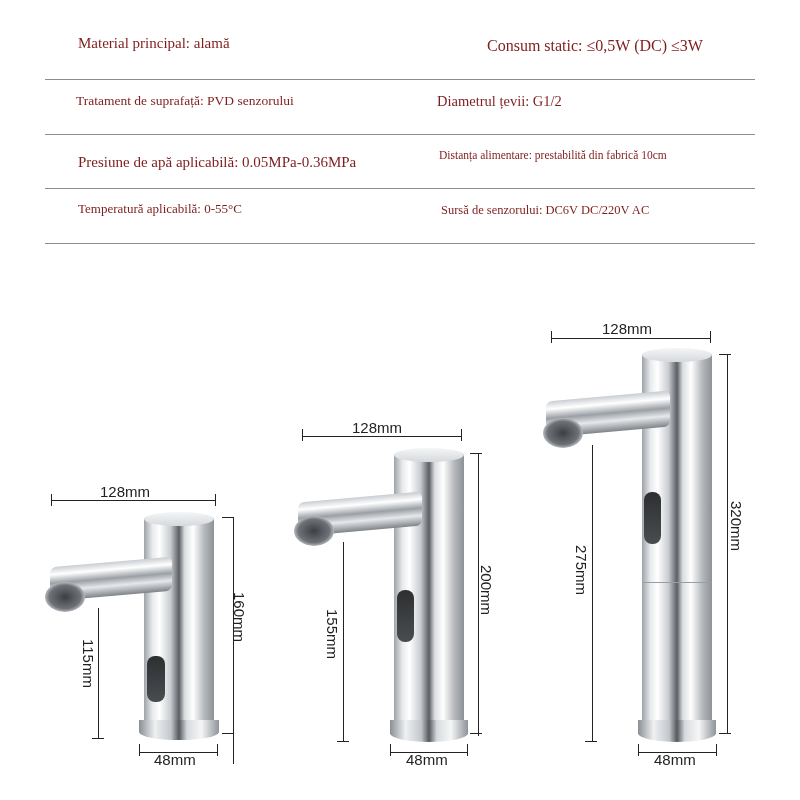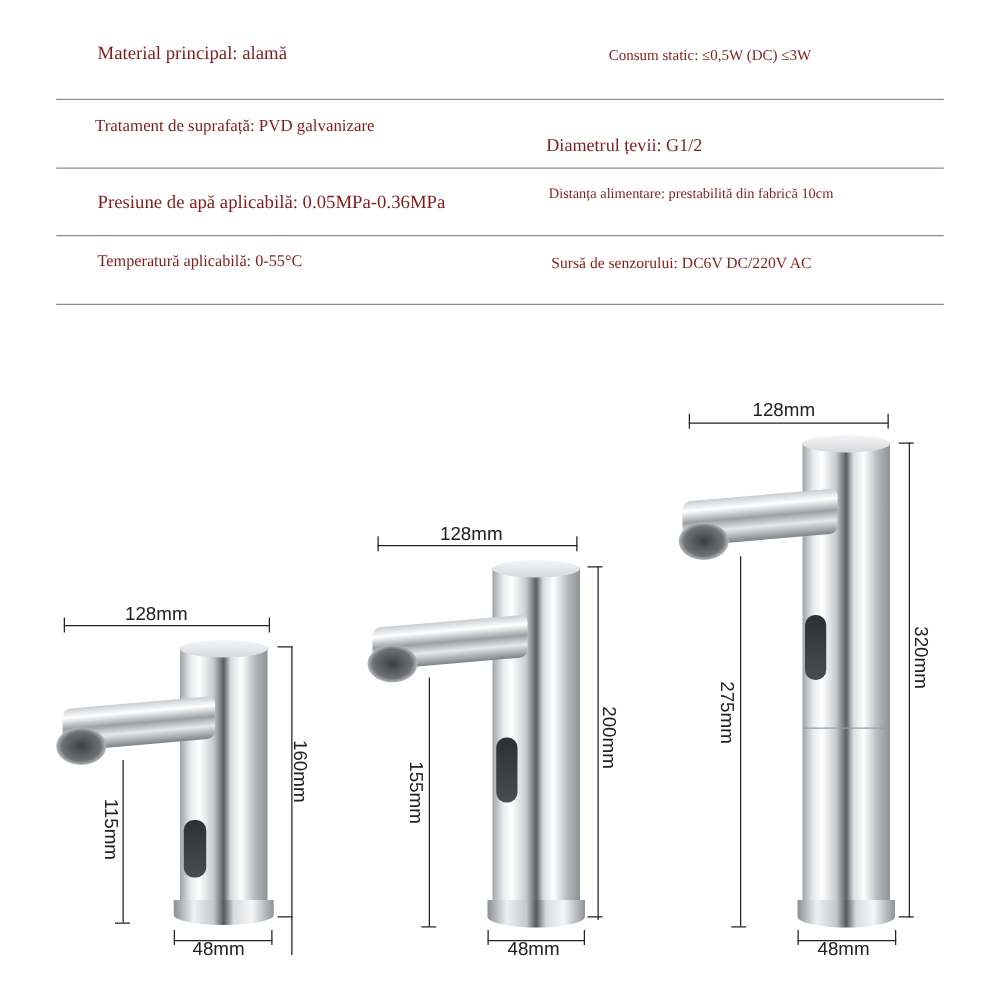--- a/index.html
+++ b/index.html
@@ -45,25 +45,25 @@
       position: absolute; border-radius: 8px;
       background: linear-gradient(180deg, #2d2f31, #4a4d50);
     }
     .seam { position: absolute; height: 1px; background: #9a9ea3; }
   </style>
 </head>
 <body>
 
 <div>
   <span class="spec-text" style="left:78px; top:35px; font-size:15px;">Material principal: alamă</span>
-  <span class="spec-text" style="left:487px; top:37px; font-size:12px;">Consum static: ≤0,5W (DC) ≤3W</span>
+  <span class="spec-text" style="left:487px; top:37px; font-size:16px;">Consum static: ≤0,5W (DC) ≤3W</span>
   <div class="divider" style="top:79px;"></div>
 
-  <span class="spec-text" style="left:76px; top:93px; font-size:13.5px;">Tratament de suprafață: PVD galvanizare</span>
-  <span class="spec-text" style="left:437px; top:109px; font-size:14.5px;">Diametrul țevii: G1/2</span>
+  <span class="spec-text" style="left:76px; top:93px; font-size:13.5px;">Tratament de suprafață: PVD senzorului</span>
+  <span class="spec-text" style="left:437px; top:93px; font-size:14.5px;">Diametrul țevii: G1/2</span>
   <div class="divider" style="top:134px;"></div>
 
   <span class="spec-text" style="left:78px; top:154px; font-size:15px;">Presiune de apă aplicabilă: 0.05MPa-0.36MPa</span>
   <span class="spec-text" style="left:439px; top:149px; font-size:11.5px;">Distanța alimentare: prestabilită din fabrică 10cm</span>
   <div class="divider" style="top:188px;"></div>
 
   <span class="spec-text" style="left:78px; top:201px; font-size:13px;">Temperatură aplicabilă: 0-55°C</span>
   <span class="spec-text" style="left:441px; top:203px; font-size:12.5px;">Sursă de senzorului: DC6V DC/220V AC</span>
   <div class="divider" style="top:243px;"></div>
 </div>

